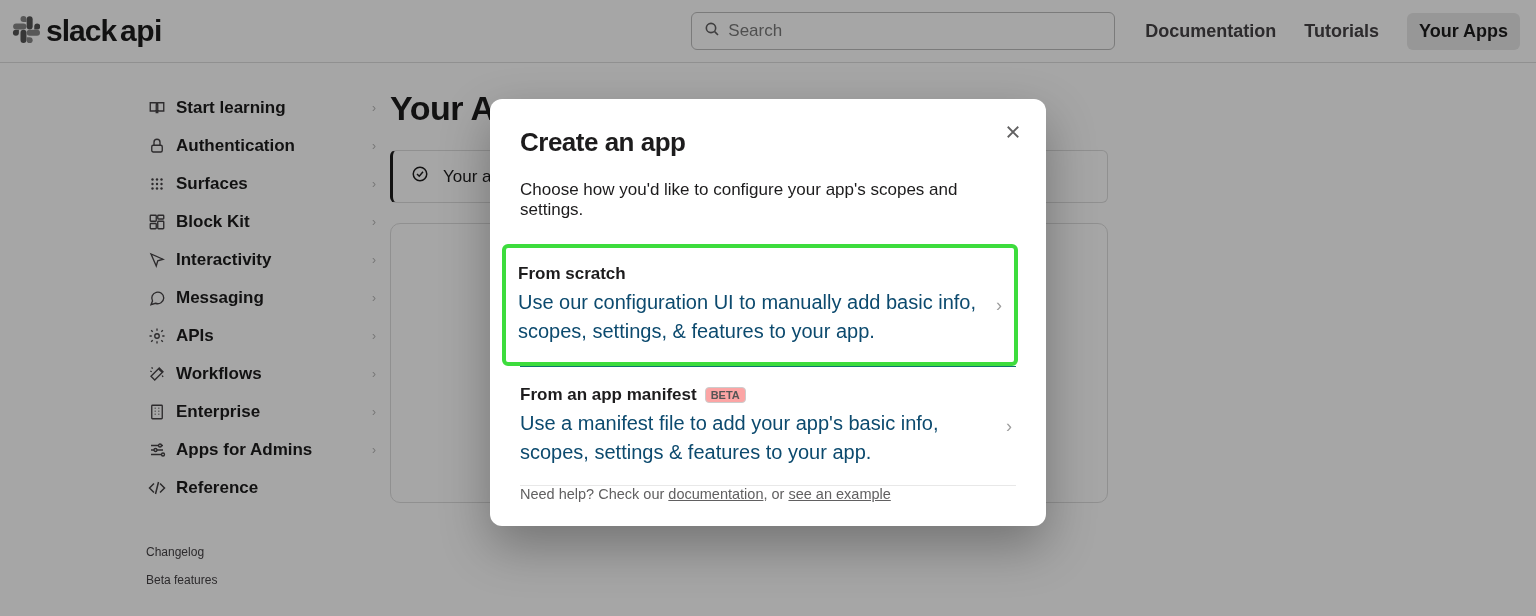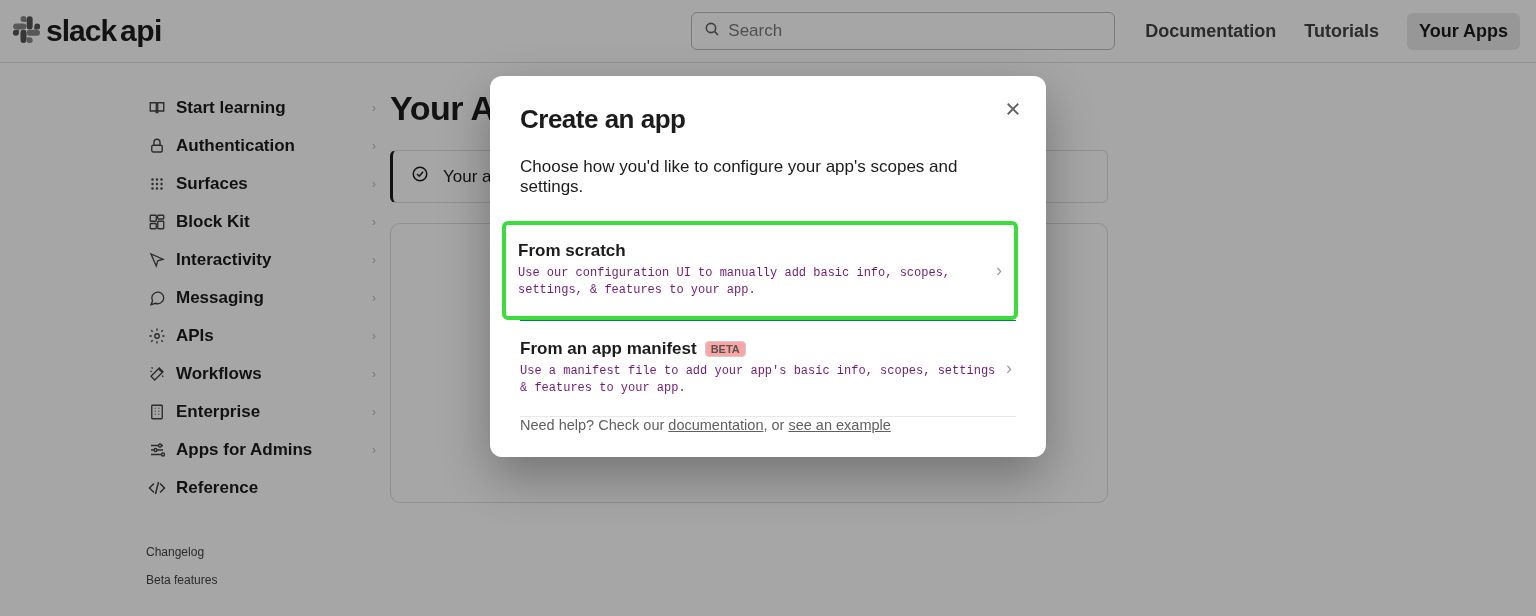--- a/index.html
+++ b/index.html
@@ -167,21 +167,21 @@
     inset: 0;
     background: rgba(0,0,0,0.35);
     display: flex;
     align-items: flex-start;
     justify-content: center;
   }
   .modal {
     background: #fff;
     border-radius: 12px;
     width: 556px;
-    margin-top: 76px;
+    margin-top: 99px;
     padding: 28px 30px 24px 30px;
     box-shadow: 0 20px 50px rgba(0,0,0,0.3);
     position: relative;
   }
   .modal-title {
     font-size: 26px;
     font-weight: 900;
     letter-spacing: -0.5px;
   }
   .modal-close {
@@ -219,25 +219,24 @@
   .badge {
     font-size: 11px;
     font-weight: 700;
     background: #fca5a5;
     border: 1px solid #ccc;
     border-radius: 4px;
     padding: 1px 5px;
     color: #555;
   }
   .option-desc {
-    font-size: 12px;
-    color: #701a75;
+    font-size: 20px;
+    color: #0c4a6e;
     margin-top: 4px;
     line-height: 1.45;
-    font-family: Liberation Mono, monospace;
   }
   .option-chevron {
     color: #9e9e9e;
     font-size: 18px;
     margin-left: 10px;
   }
   .option.highlight {
     border: 4px solid #3ddc3d;
     border-radius: 6px;
     padding: 16px 12px 16px 12px;

